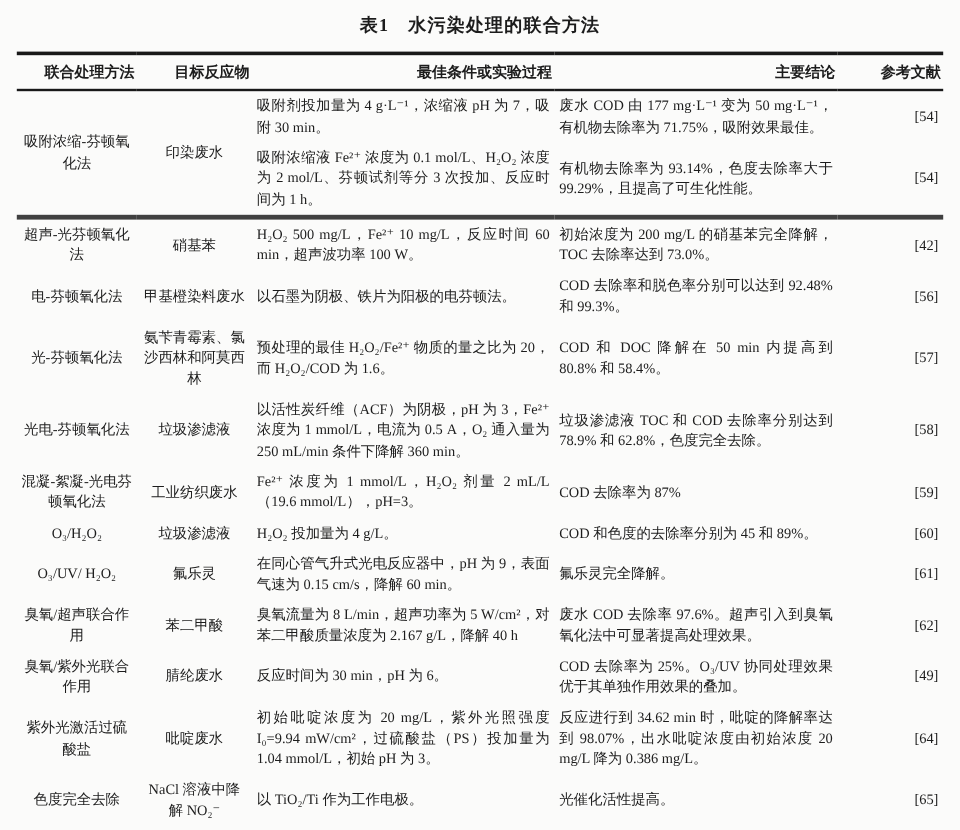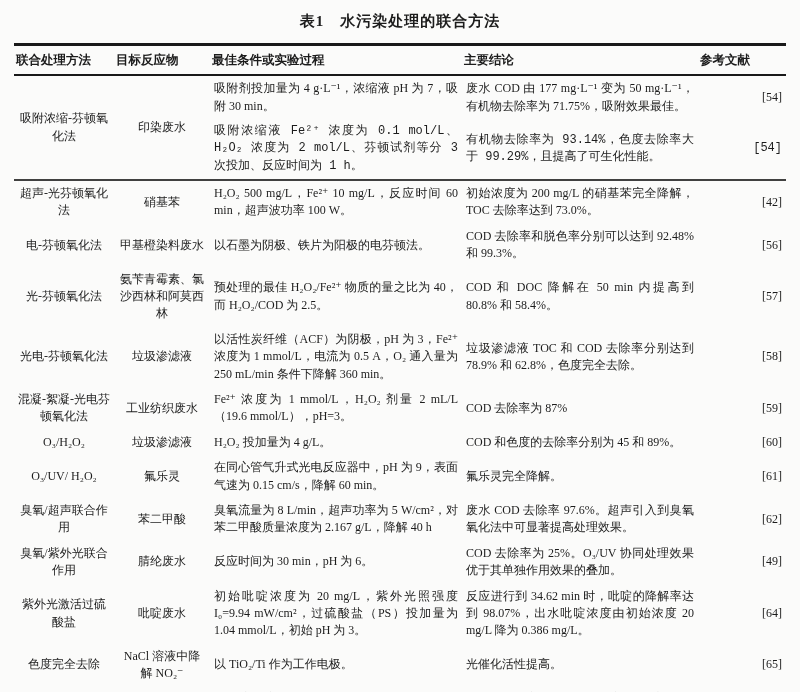--- a/index.html
+++ b/index.html
@@ -35,21 +35,21 @@
     border-top: 3px solid #191919;
     border-bottom: 3px solid #191919;
   }
   thead tr {
     border-bottom: 2px solid #191919;
   }
   th {
     font-weight: bold;
     font-size: 12.5px;
     padding: 5px 2px;
-    text-align: left;
+    text-align: right;
     vertical-align: middle;
   }
   td {
     padding: 4px 4px;
     vertical-align: middle;
   }
   col.c-method     { width: 100px; }
   col.c-target     { width: 96px;  }
   col.c-condition  { width: 252px; }
   col.c-conclusion { width: 236px; }
@@ -58,22 +58,21 @@
     text-align: center;
   }
   td.condition-cell, td.conclusion-cell {
     text-align: left;
     text-align: justify;
   }
   td.reference-cell {
     text-align: right;
   }
   tr.group-end {
-    border-bottom: 2px solid #404040;
-    font-family: Liberation Mono, monospace;
+    border-bottom: 4px solid #404040;
   }
 </style>
 </head>
 <body>
 
 <div class="page">
   <div class="table-title">表1　水污染处理的联合方法</div>
 
   <table class="paper-table">
     <colgroup>
@@ -115,21 +114,21 @@
         <tr>
           <td class="method-cell">电-芬顿氧化法</td>
           <td class="target-cell">甲基橙染料废水</td>
           <td class="condition-cell">以石墨为阴极、铁片为阳极的电芬顿法。</td>
           <td class="conclusion-cell">COD 去除率和脱色率分别可以达到 92.48% 和 99.3%。</td>
           <td class="reference-cell">[56]</td>
         </tr>
         <tr>
           <td class="method-cell">光-芬顿氧化法</td>
           <td class="target-cell">氨苄青霉素、氯沙西林和阿莫西林</td>
-          <td class="condition-cell">预处理的最佳 H₂O₂/Fe²⁺ 物质的量之比为 40，而 H₂O₂/COD 为 2.5。</td>
+          <td class="condition-cell">预处理的最佳 H₂O₂/Fe²⁺ 物质的量之比为 20，而 H₂O₂/COD 为 1.6。</td>
           <td class="conclusion-cell">COD 和 DOC 降解在 50 min 内提高到 80.8% 和 58.4%。</td>
           <td class="reference-cell">[57]</td>
         </tr>
         <tr>
           <td class="method-cell">光电-芬顿氧化法</td>
           <td class="target-cell">垃圾渗滤液</td>
           <td class="condition-cell">以活性炭纤维（ACF）为阴极，pH 为 3，Fe²⁺ 浓度为 1 mmol/L，电流为 0.5 A，O₂ 通入量为 250 mL/min 条件下降解 360 min。</td>
           <td class="conclusion-cell">垃圾渗滤液 TOC 和 COD 去除率分别达到 78.9% 和 62.8%，色度完全去除。</td>
           <td class="reference-cell">[58]</td>
         </tr>

